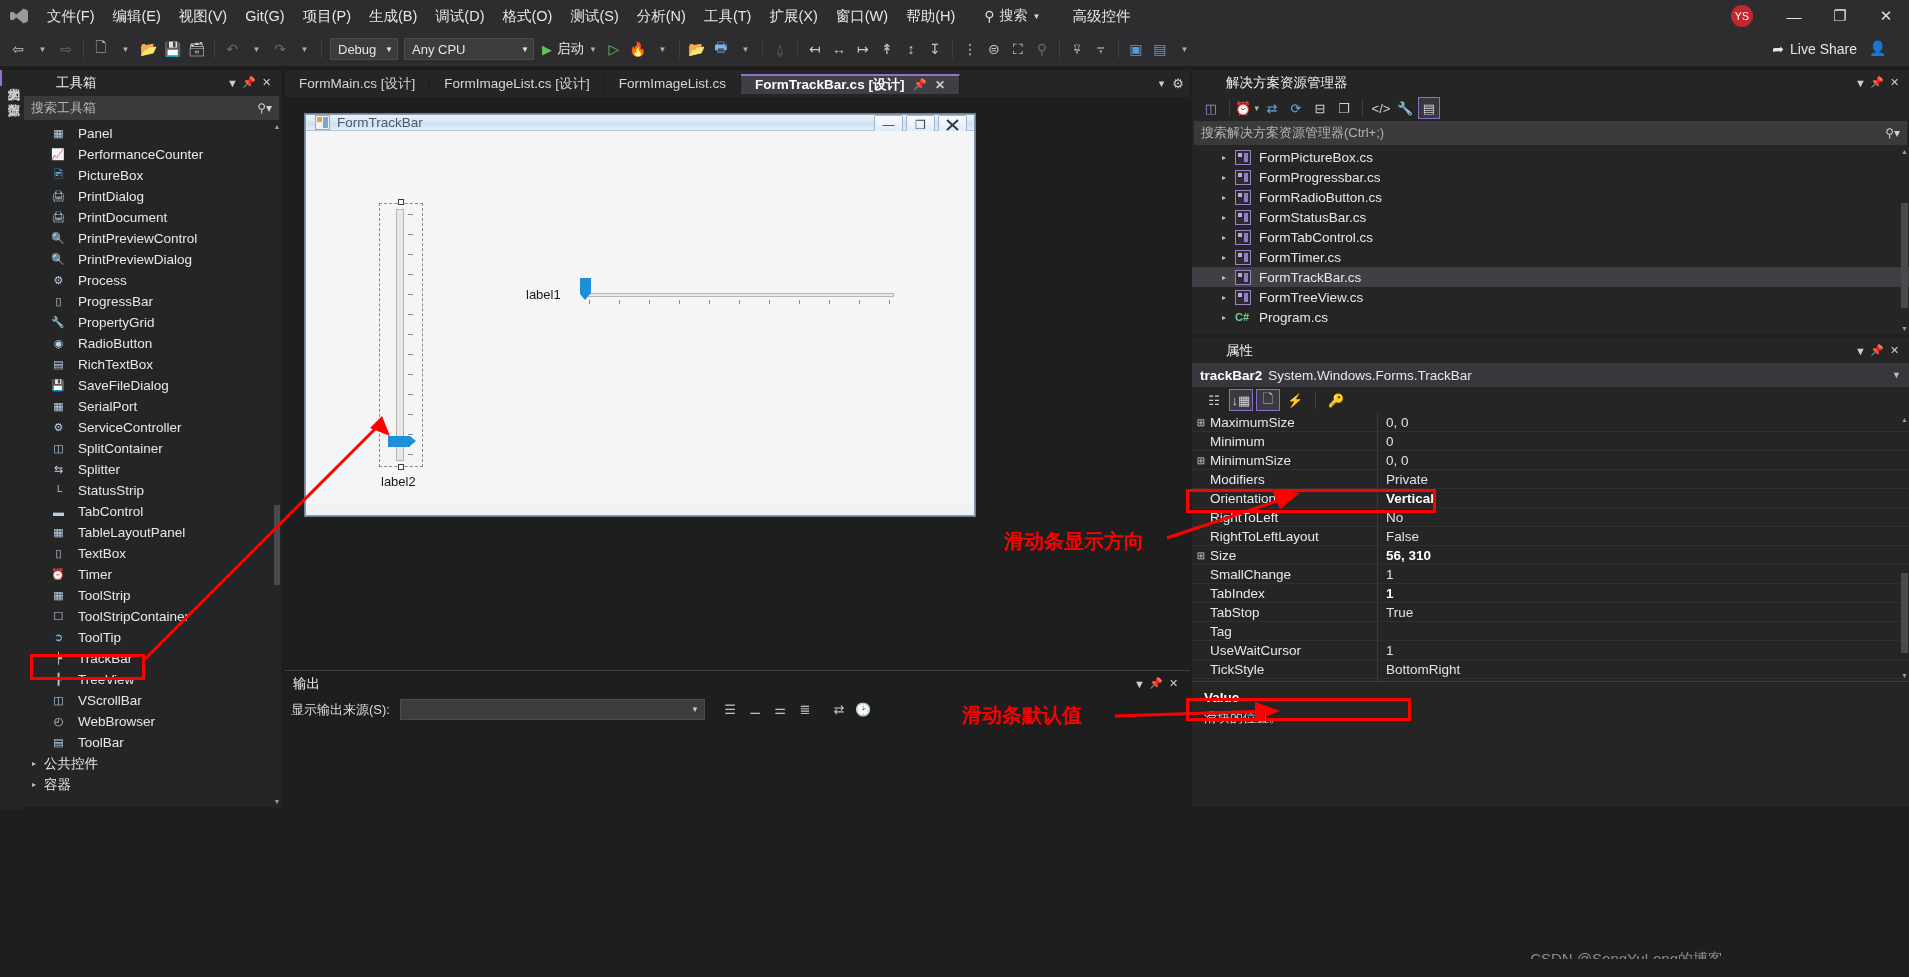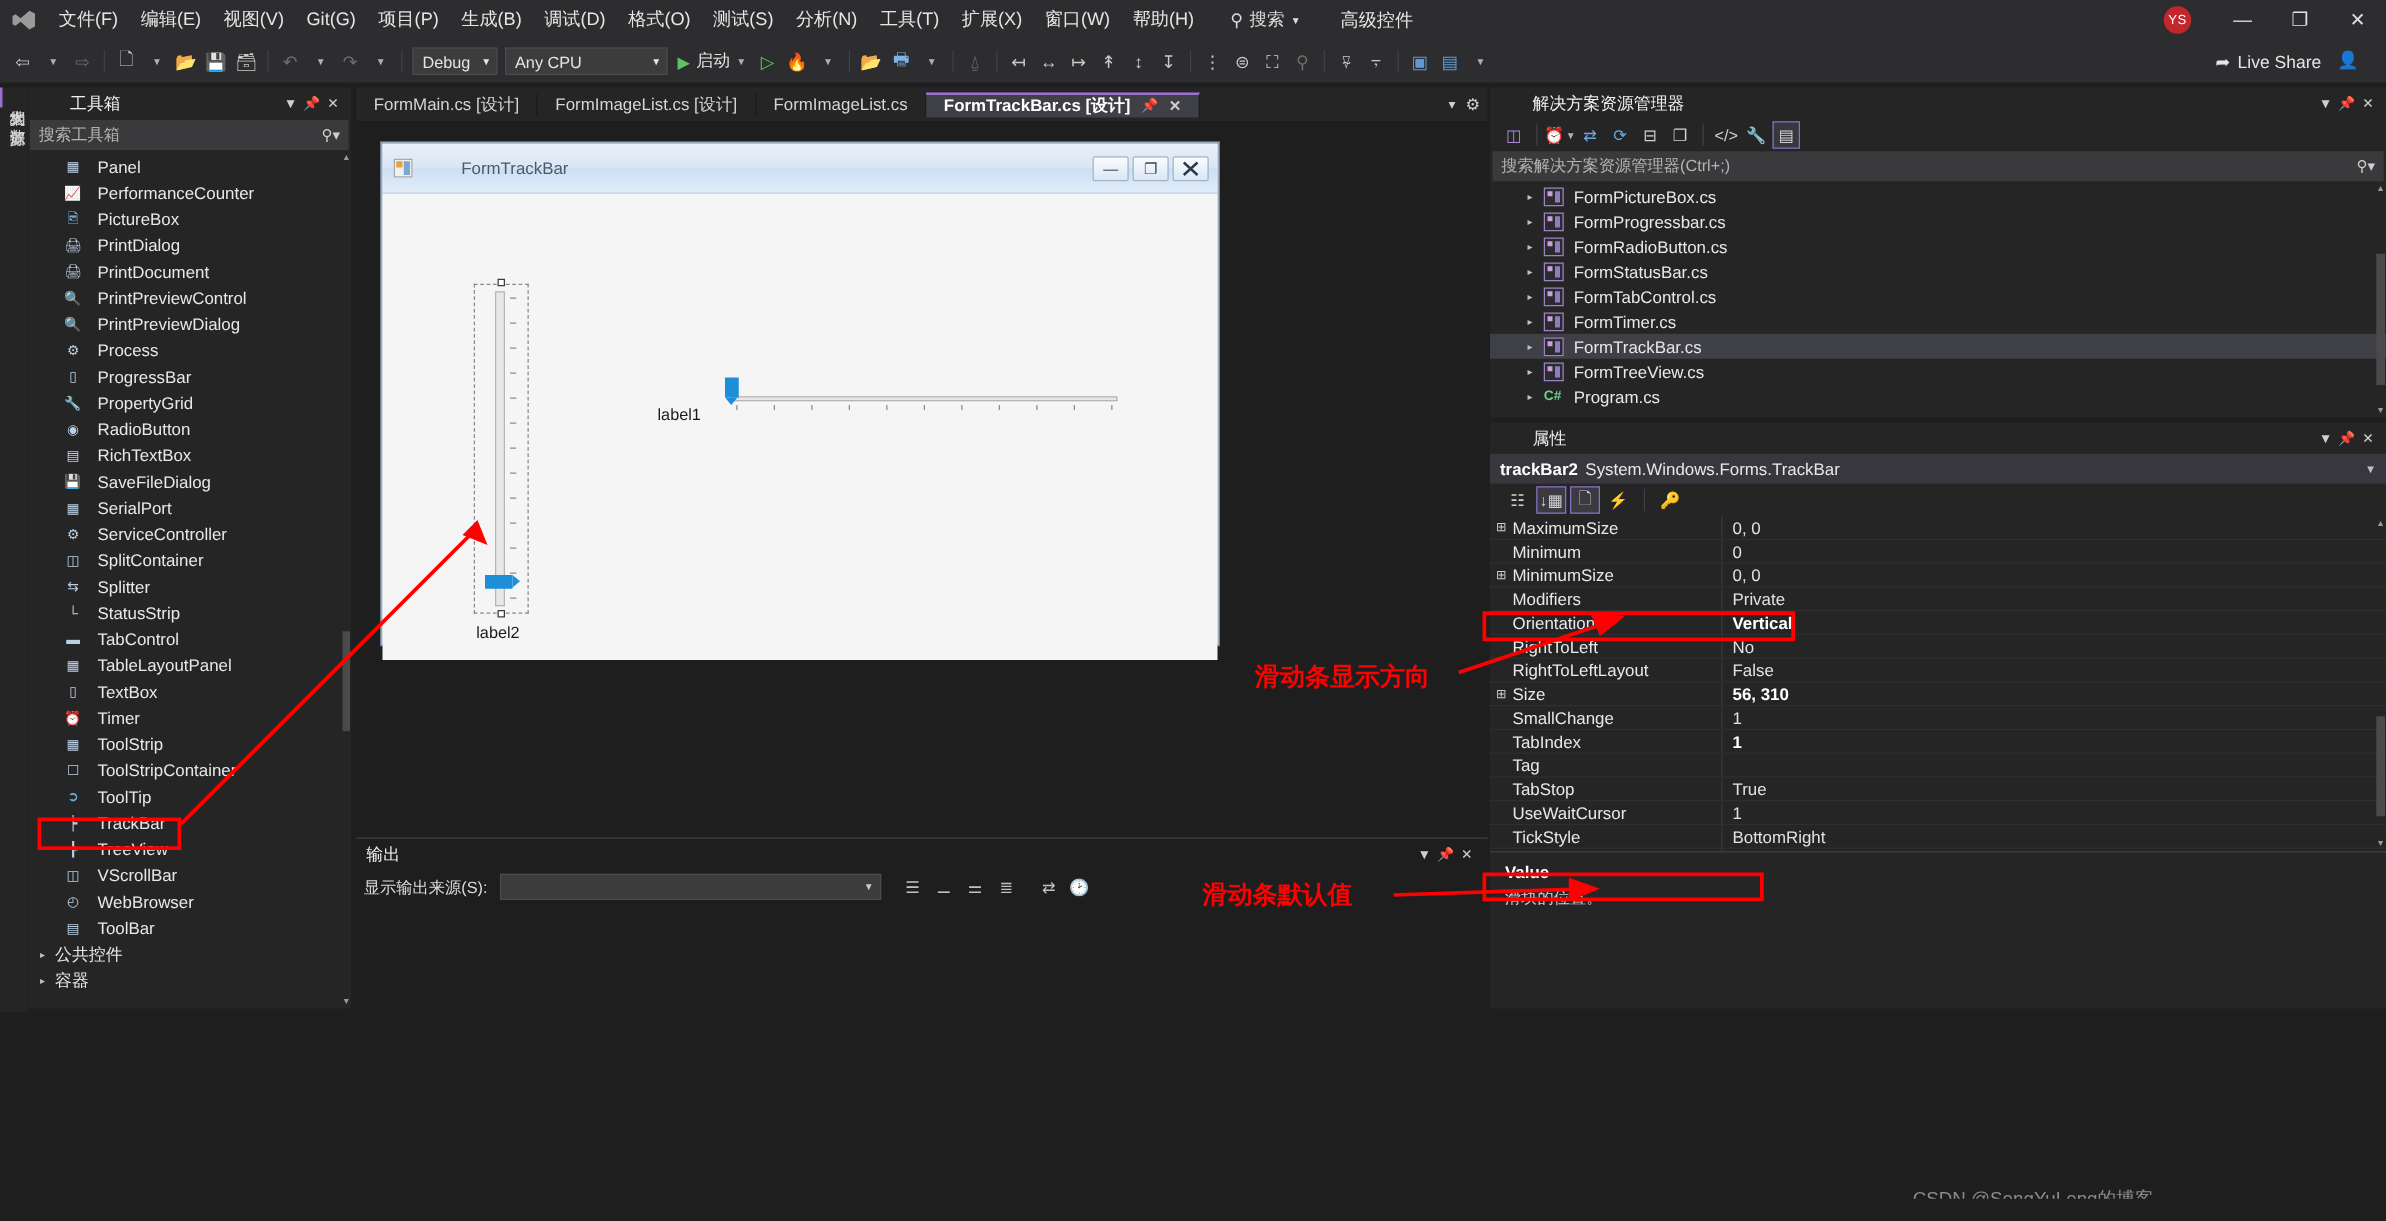--- a/index.html
+++ b/index.html
@@ -143,23 +143,23 @@
   #designer {
     position:absolute; left:285px; top:97px; width:905px; height:573px;
     background:#1e1e1e; overflow:hidden;
   }
   #winform {
     position:absolute; left:20px; top:17px; width:670px; height:402px;
     background:#f0f0f0; border:1px solid #8a9bb0;
     box-shadow:0 0 0 1px #6d7f94;
   }
   #wf-caption {
-    height:40px;
+    height:16px;
     background: linear-gradient(to bottom, #e9f1fa 0%, #d9e6f5 48%, #cddff2 52%, #e2edf9 100%);
-    display:flex; align-items:center; padding:0 5px; border-bottom:1px solid #b6c6d9;gap:32px;
+    display:flex; padding:0 5px; border-bottom:1px solid #b6c6d9;
   }
   #wf-icon {
     width:15px; height:15px; margin:0 7px 0 4px; flex:none;
     background:#f0f0f0; border:1px solid #a8a8a8; position:relative;
   }
   #wf-icon::before { content:''; position:absolute; left:1px; top:1px; width:5px; height:5px; background:#e8a33d; }
   #wf-icon::after { content:''; position:absolute; left:7px; top:1px; width:5px; height:11px; background:#7ba7d7; }
   #wf-title { font-size:13.5px; color:#4a5a6a; }
   #wf-btns { margin-left:auto; display:flex; gap:3px; padding-right:2px; }
   .wf-btn {
@@ -194,21 +194,21 @@
   }
   .grip {
     position:absolute; width:6px; height:6px; background:#ffffff; border:1px solid #3b3b3b;
   }
   #label2 {
     position:absolute; left:75px; top:343px; font-size:13px; color:#1a1a1a;
     font-family:"Liberation Sans", sans-serif;
   }
 
   
-  #label1 { position:absolute; left:220px; top:156px; font-size:13px; color:#1a1a1a;margin-top:13px; }
+  #label1 { position:absolute; left:220px; top:156px; font-size:13px; color:#1a1a1a; }
   #htrack { position:absolute; left:272px; top:145px; width:320px; height:26px; }
   #htrack-groove {
     position:absolute; left:6px; top:17px; width:310px; height:4px;
     background:#e8e8e8; border:1px solid #b5b5b5;
   }
   .htick { position:absolute; top:24px; width:1px; height:4px; background:#8c8c8c; }
   #hthumb {
     position:absolute; left:2px; top:2px; width:11px; height:16px; background:#1e8fd6;
   }
   #hthumb::after {
@@ -844,27 +844,27 @@
       <span class="pname">SmallChange</span>
       <span class="pval">1</span>
       </div>
     <div class="prow">
       <span class="pexp"></span>
       <span class="pname">TabIndex</span>
       <span class="pval b">1</span>
       </div>
     <div class="prow">
       <span class="pexp"></span>
+      <span class="pname">TabStop</span>
+      <span class="pval">True</span>
+      </div>
+    <div class="prow">
+      <span class="pexp"></span>
       <span class="pname">Tag</span>
       <span class="pval"></span>
-      </div>
-    <div class="prow">
-      <span class="pexp"></span>
-      <span class="pname">TabStop</span>
-      <span class="pval">True</span>
       </div>
     <div class="prow">
       <span class="pexp"></span>
       <span class="pname">UseWaitCursor</span>
       <span class="pval">1</span>
       </div>
     <div class="prow">
       <span class="pexp"></span>
       <span class="pname">TickStyle</span>
       <span class="pval">BottomRight</span>

